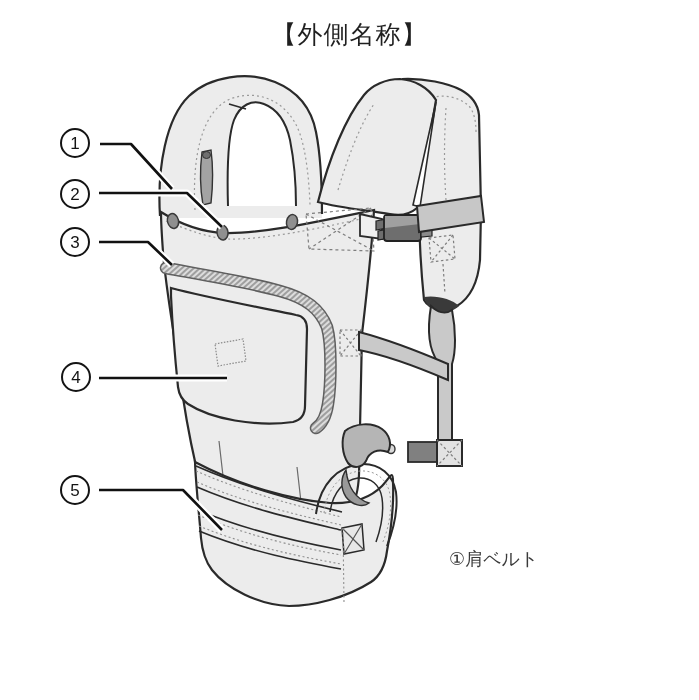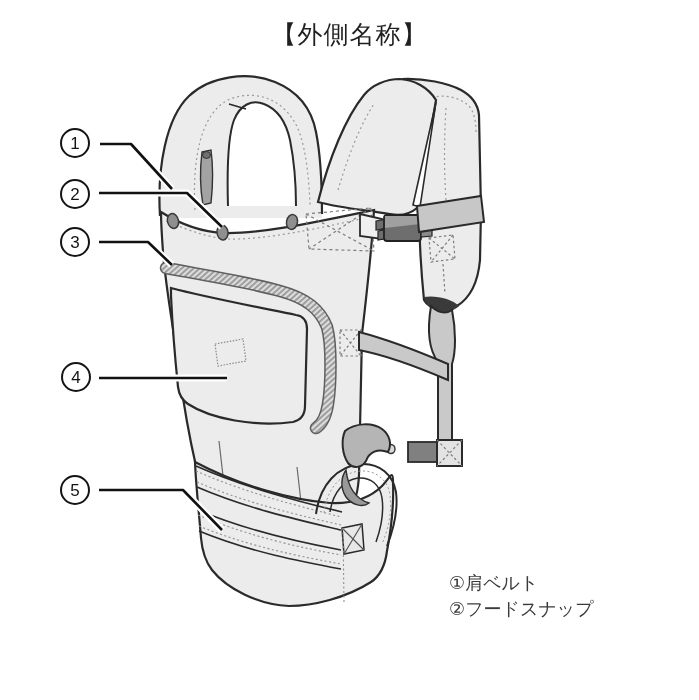--- a/index.html
+++ b/index.html
@@ -5,21 +5,21 @@
   html,body{margin:0;padding:0;background:#fff;}
   .stage{position:relative;width:699px;height:700px;background:#ffffff;overflow:hidden;
          font-family:"Liberation Sans","DejaVu Sans",sans-serif;}
   .title{position:absolute;left:0;top:18px;width:699px;text-align:center;
          font-size:25px;letter-spacing:1px;color:#1f1f1f;}
   svg.art{position:absolute;left:0;top:0;}
   .callout{position:absolute;width:26px;height:26px;border:2.5px solid #141414;border-radius:50%;
            background:#fff;display:flex;align-items:center;justify-content:center;
            font-size:17px;color:#141414;line-height:1;}
   .legend{position:absolute;left:449px;top:547px;color:#3a3a3a;font-size:18px;line-height:25.5px;
-          white-space:nowrap;margin-top:24px;}
+          white-space:nowrap;}
   .legend-row span{display:inline;}
 </style>
 </head>
 <body>
 
 <div class="stage">
 
   <div class="title">【外側名称】</div>
 
   <svg class="art" width="699" height="700" viewBox="0 0 699 700">
@@ -162,16 +162,15 @@
   </svg>
 
   <div class="callout" style="left:60px;top:128px;">1</div>
   <div class="callout" style="left:60px;top:179px;">2</div>
   <div class="callout" style="left:60px;top:227px;">3</div>
   <div class="callout" style="left:61px;top:362px;">4</div>
   <div class="callout" style="left:60px;top:475px;">5</div>
 
   <div class="legend">
     <div class="legend-row"><span>①</span><span>肩ベルト</span></div>
-    <div class="legend-row"><span>②</span><span>フードスナップ</span></div>
   </div>
 
 </div>
 
 </body></html>

